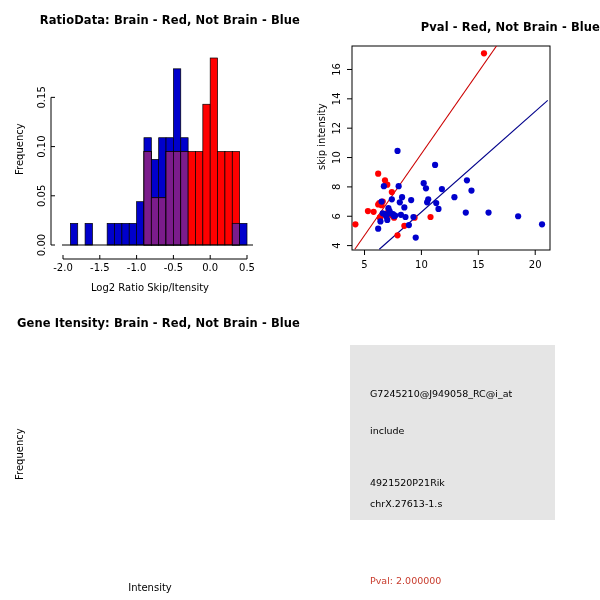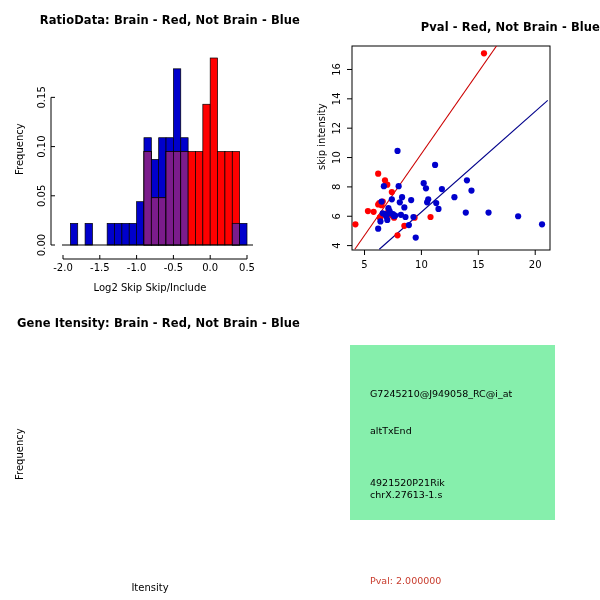--- a/index.html
+++ b/index.html
@@ -25,21 +25,21 @@
   }
   .ylab{
     position:absolute;font-size:10px;color:#000;white-space:nowrap;
     transform-origin:0 0;transform:rotate(-90deg);
   }
   svg{position:absolute;left:0;top:0;overflow:visible;}
 
   
   .infobox{
     position:absolute;left:50px;top:45px;width:205px;height:175px;
-    background:#86efac;
+    background:#e5e5e5;
     text-align:center;
   }
   .infoline{
     position:absolute;left:20px;font-size:9.5px;color:#000;
     white-space:nowrap;font-family:"DejaVu Sans", sans-serif;
   }
   .infoline.pval{color:#c83c2d;margin-top:44px;}
 </style>
 </head>
 <body>
@@ -105,21 +105,21 @@
       <text x="45" y="146.57894736842104" font-family="&quot;DejaVu Sans&quot;, sans-serif" font-size="10" fill="#000" text-anchor="middle" transform="rotate(-90 45 146.57894736842104)">0.10</text>
       <text x="45" y="97.36842105263159" font-family="&quot;DejaVu Sans&quot;, sans-serif" font-size="10" fill="#000" text-anchor="middle" transform="rotate(-90 45 97.36842105263159)">0.15</text>
       <g>
         <line x1="51" y1="245" x2="51" y2="97.36842105263159" stroke="#000" stroke-width="1"></line>
         <line x1="51" y1="245" x2="55" y2="245" stroke="#000" stroke-width="1"></line>
         <line x1="51" y1="195.78947368421052" x2="55" y2="195.78947368421052" stroke="#000" stroke-width="1"></line>
         <line x1="51" y1="146.57894736842104" x2="55" y2="146.57894736842104" stroke="#000" stroke-width="1"></line>
         <line x1="51" y1="97.36842105263159" x2="55" y2="97.36842105263159" stroke="#000" stroke-width="1"></line>
       </g>
     </svg>
-  <div class="axtitle" style="left:0;width:300px;top:282px">Log2 Skip Skip/Include</div>
+  <div class="axtitle" style="left:0;width:300px;top:282px">Log2 Ratio Skip/Itensity</div>
   <div class="ylab" style="left:14px;top:175px">Frequency</div>
 </div>
 
 <div class="panel p-tr">
   <div class="ptitle" style="top:20px">Pval - Red, Not Brain - Blue</div>
   <svg id="svg-scatter" width="300" height="300">
       <rect x="52" y="46" width="198" height="204" fill="none" stroke="#000" stroke-width="1"></rect>
       <defs>
         <clipPath id="clipScatter">
           <rect x="52" y="46" width="198" height="204"></rect>
@@ -277,25 +277,25 @@
       <text x="39" y="390.61224489795916" font-family="&quot;DejaVu Sans&quot;, sans-serif" font-size="10" fill="#000" text-anchor="middle" transform="rotate(-90 39 390.61224489795916)">0.20</text>
       <g>
         <line x1="45" y1="540" x2="45" y2="390.61224489795916" stroke="#000" stroke-width="1"></line>
         <line x1="45" y1="540" x2="49" y2="540" stroke="#000" stroke-width="1"></line>
         <line x1="45" y1="502.6530612244898" x2="49" y2="502.6530612244898" stroke="#000" stroke-width="1"></line>
         <line x1="45" y1="465.3061224489796" x2="49" y2="465.3061224489796" stroke="#000" stroke-width="1"></line>
         <line x1="45" y1="427.9591836734694" x2="49" y2="427.9591836734694" stroke="#000" stroke-width="1"></line>
         <line x1="45" y1="390.61224489795916" x2="49" y2="390.61224489795916" stroke="#000" stroke-width="1"></line>
       </g>
     </svg>
-  <div class="axtitle" style="left:0;width:300px;top:282px">Itensity</div>
+  <div class="axtitle" style="left:0;width:300px;top:282px">Intensity</div>
   <div class="ylab" style="left:14px;top:180px">Frequency</div>
 </div>
 
 <div class="panel p-br">
   <div class="infobox">
     <div class="infoline" style="top:43px">G7245210@J949058_RC@i_at</div>
-    <div class="infoline" style="top:80px">altTxEnd</div>
+    <div class="infoline" style="top:80px">include</div>
     <div class="infoline" style="top:132px">4921520P21Rik</div>
-    <div class="infoline" style="top:144px">chrX.27613-1.s</div>
+    <div class="infoline" style="top:153px">chrX.27613-1.s</div>
     <div class="infoline pval" style="top:186px">Pval: 2.000000</div>
   </div>
 </div>
 
 </body></html>

